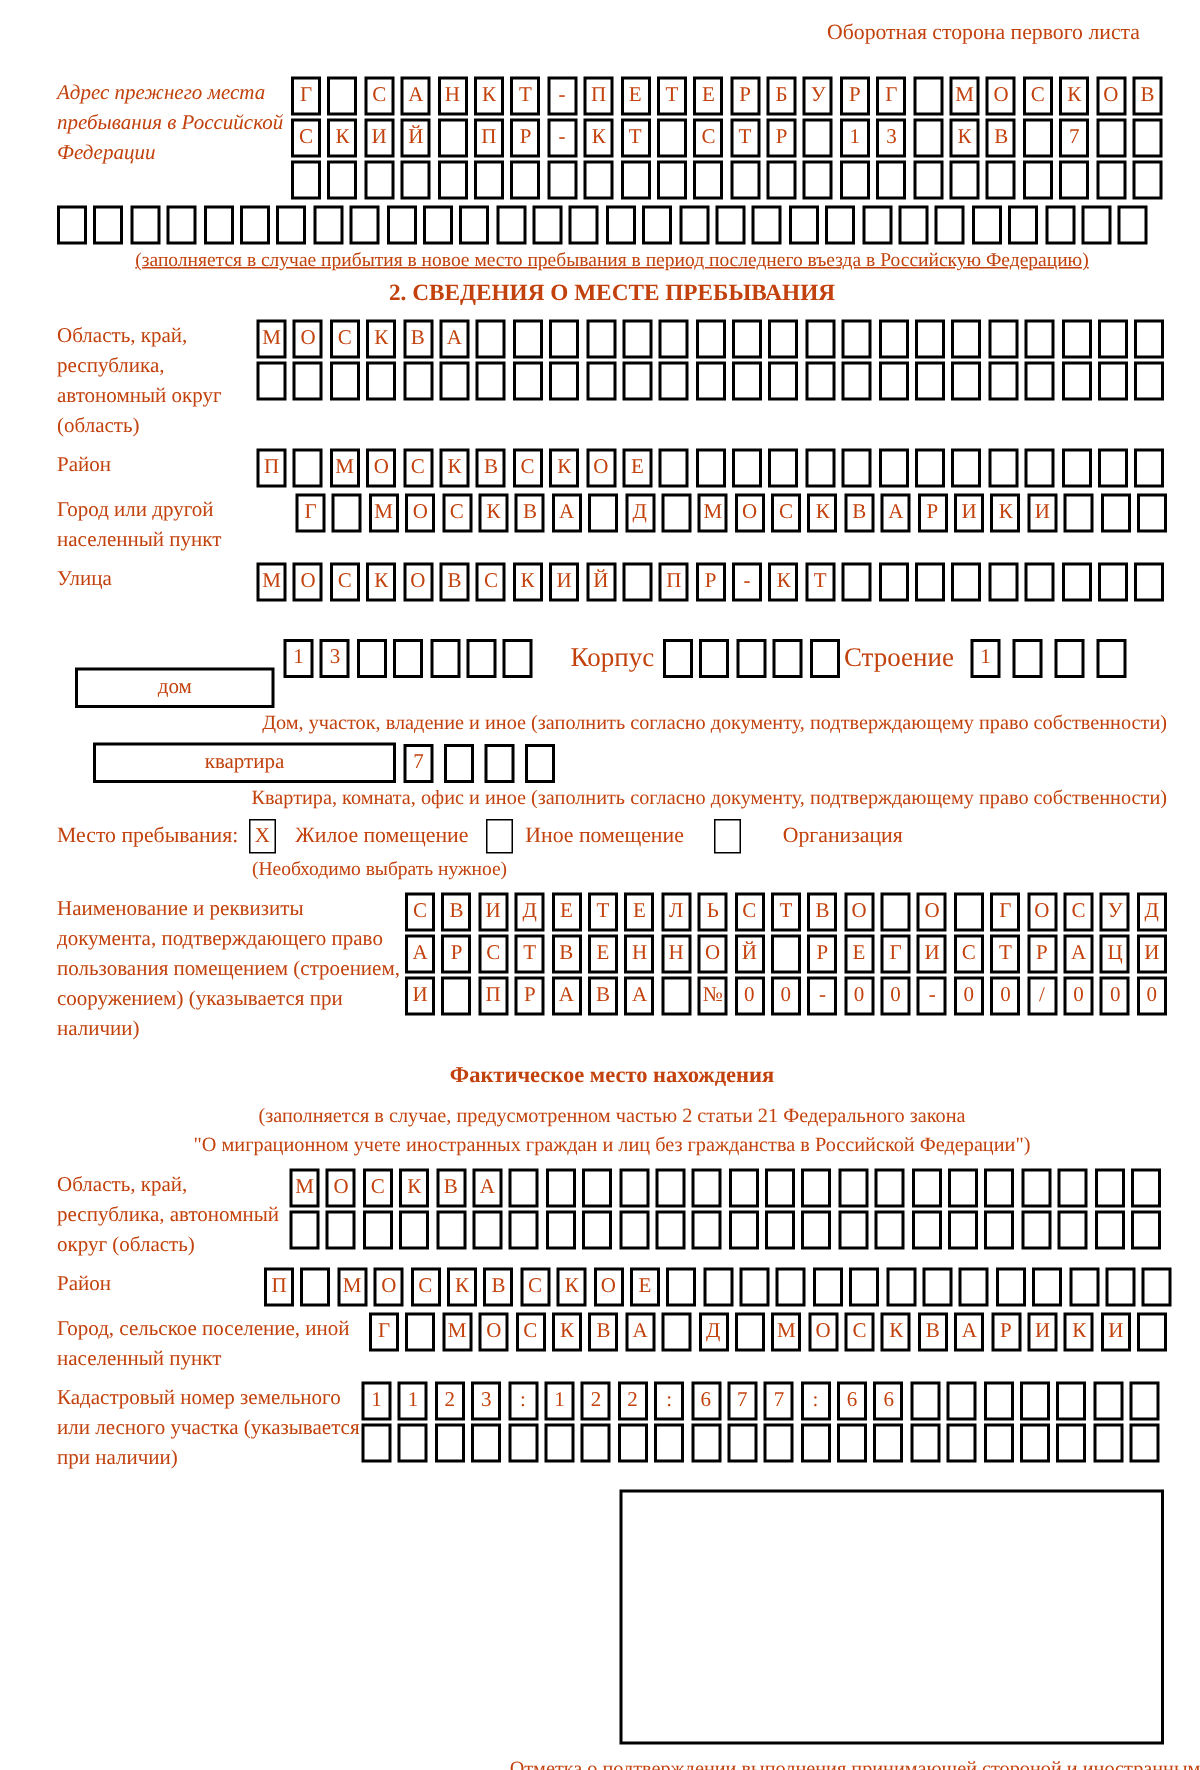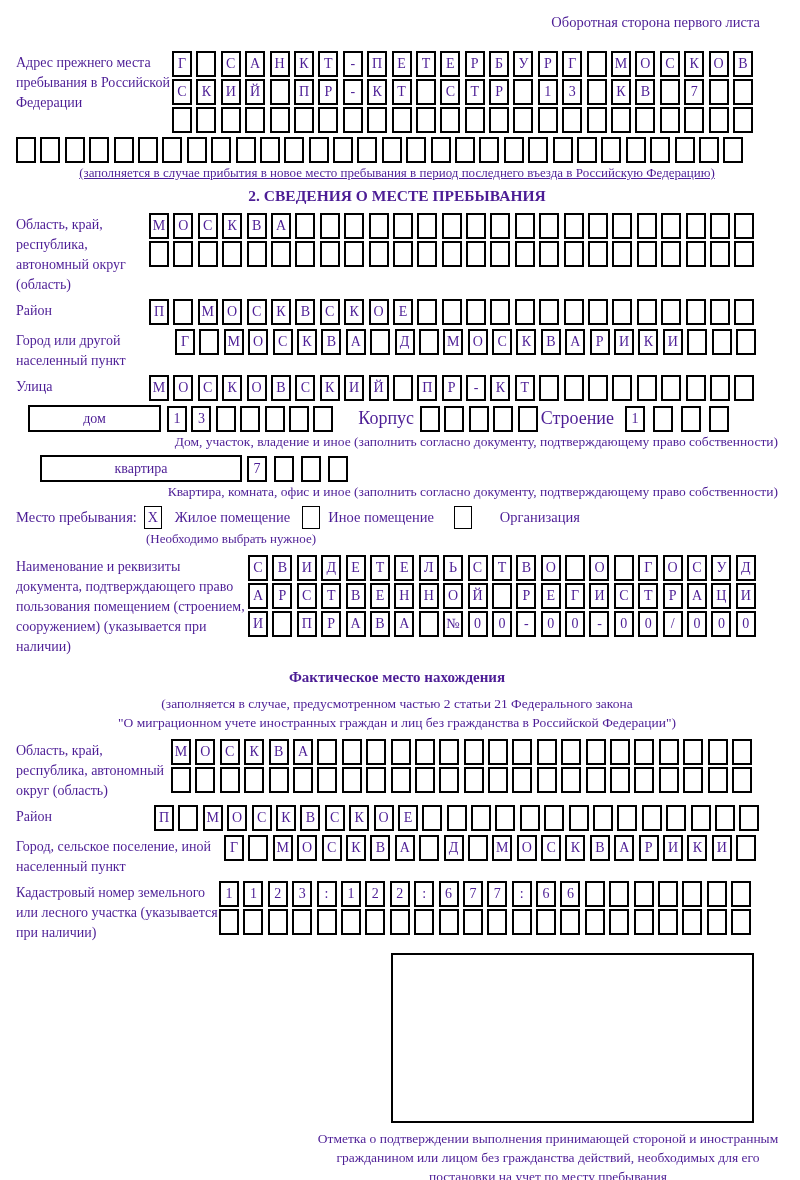--- a/index.html
+++ b/index.html
@@ -1,44 +1,44 @@
 <!DOCTYPE html>
 <html><head>
 <meta charset="utf-8">
 <style>
   html,body{margin:0;padding:0;background:#fff;}
   .page{
     width:800px;height:1180px;box-sizing:border-box;
-    padding:14px 22px 0 16px;margin:0 auto;background:#fff;color:#4c1d95;
+    padding:14px 22px 0 38px;margin:0 auto;background:#fff;color:#c2410c;
     font-family:"Liberation Serif","DejaVu Serif",serif;overflow:hidden;
   }
   .header-note{text-align:right;font-size:14.5px;padding-right:18px;margin-bottom:20px;}
   .form-row{display:flex;align-items:flex-start;margin-bottom:4px;}
   .label{font-size:14px;line-height:20px;padding-top:2px;flex:0 0 auto;}
-  .lw156{width:156px;} .lw133{width:133px;} .lw138{width:138px;}
+  .lw156{width:156px;font-style:italic;} .lw133{width:133px;} .lw138{width:138px;}
   .lw159{width:159px;} .lw155{width:155px;} .lw208{width:208px;}
   .lw203{width:203px;} .lw232{width:232px;}
   .cellrows{flex:1 1 auto;}
   .cells{display:flex;gap:4.4px;margin-bottom:2px;}
   .cell{
     box-sizing:border-box;flex:0 0 auto;width:20px;height:26px;
     border:2px solid #000;display:flex;align-items:center;justify-content:center;
     font-size:14px;line-height:1;
   }
   .gap8{gap:8px;}
   .gap7{gap:7px;}
   .fullrow{margin-top:2px;margin-bottom:2px;}
   .note{font-size:13px;text-align:center;margin:2px 0 6px 0;text-decoration:underline;}
   .note-left{font-size:13.5px;text-align:right;margin:1px 0 5px 14px;}
   .section-title{text-align:center;font-weight:bold;font-size:15.5px;margin:6px 0 8px 0;}
   .sub-title{text-align:center;font-weight:bold;font-size:15px;margin:12px 0 10px 0;}
   .center-note{font-size:13.5px;text-align:center;margin:0 0 3px 0;}
   .dom-row,.kv-row{display:flex;align-items:center;margin:4px 0 2px 0;}
   .wide-box{box-sizing:border-box;height:27px;border:2px solid #000;display:flex;align-items:center;justify-content:center;font-size:14px;}
-  .dom-box{width:133px;margin-left:12px;}
+  .dom-box{width:133px;margin-left:12px;margin-top:40px;}
   .kv-box{width:202px;margin-left:24px;}
   .inline-label{font-size:18px;white-space:nowrap;}
   .mesto-row{display:flex;align-items:center;font-size:14.5px;margin:6px 0 2px 0;}
   .checkbox{
     box-sizing:border-box;width:18px;height:23px;border:1.5px solid #000;
     display:flex;align-items:center;justify-content:center;font-size:14px;flex:0 0 auto;
   }
   .vnote{font-size:13px;text-align:center;width:430px;margin:0 0 8px 0;}
   .stamp-box{box-sizing:border-box;width:363px;height:170px;border:2px solid #000;margin:10px 0 6px 375px;}
   .footer-note{width:480px;margin-left:292px;text-align:center;font-size:13.5px;line-height:19px;}

